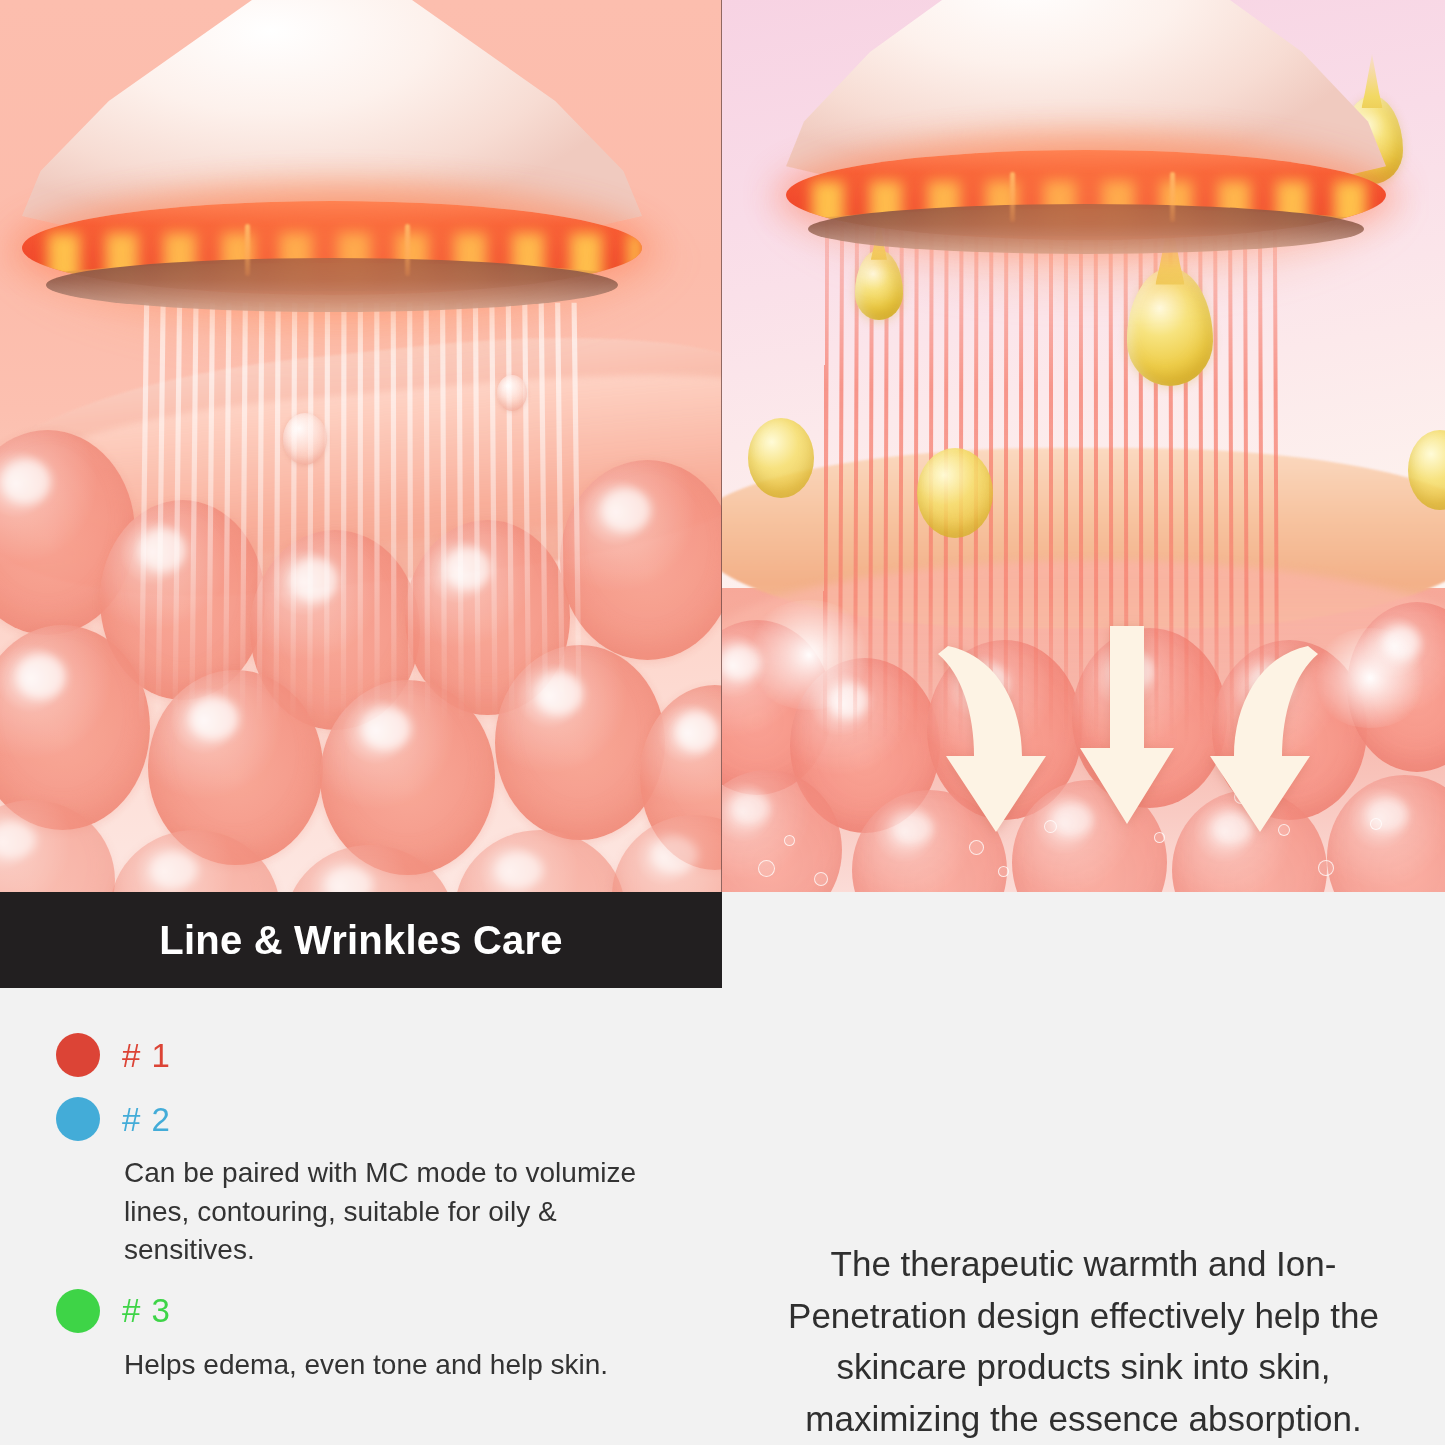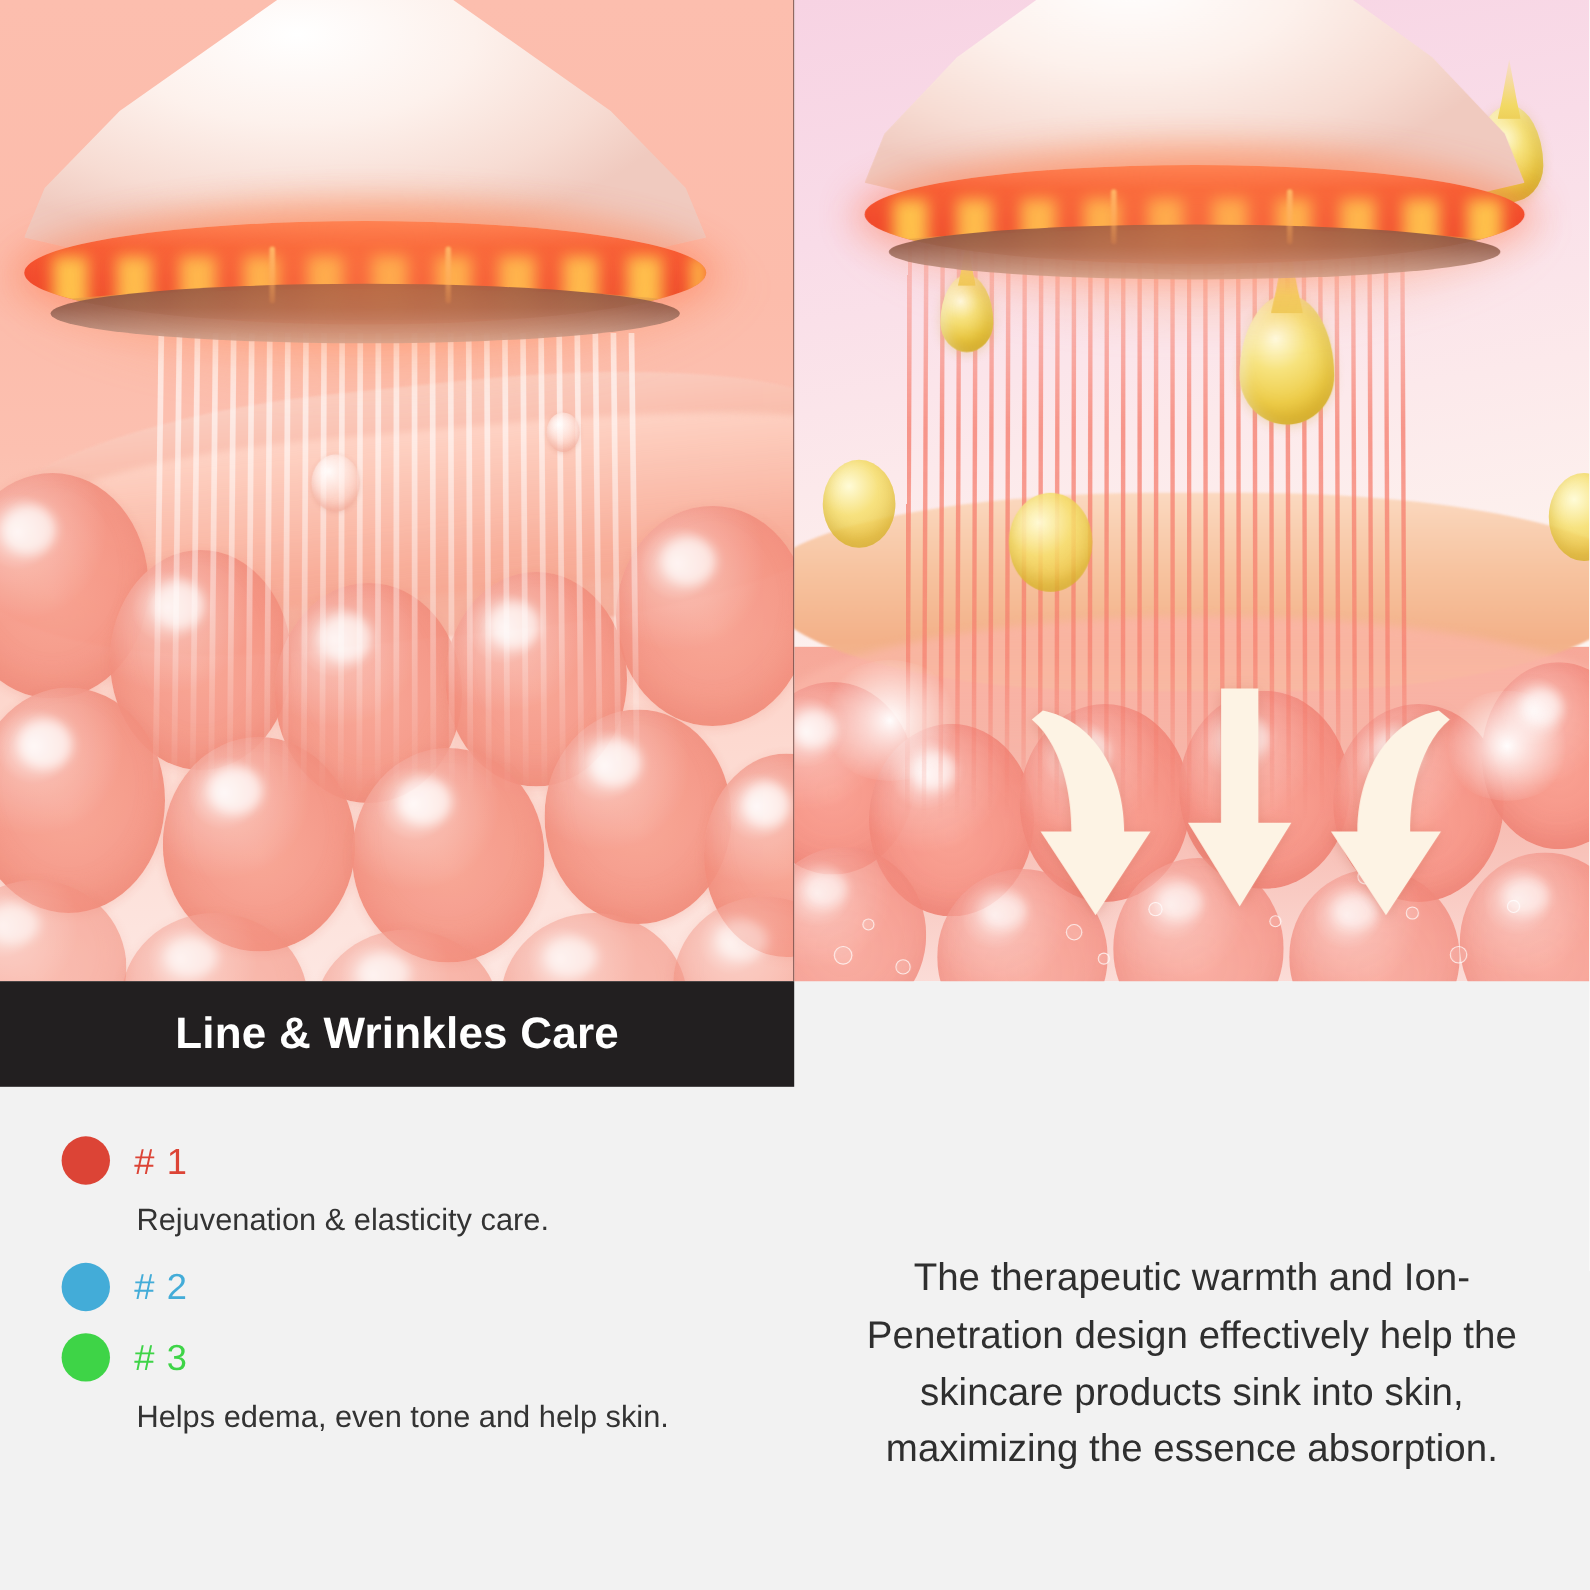--- a/index.html
+++ b/index.html
@@ -272,21 +272,21 @@
   .content-row {
     position:absolute; top:988px; left:0;
     width:1445px; height:457px;
     display:flex;
     background:#f2f2f2;
   }
   .col-left  { width:722px; padding:44px 30px 0 56px; }
   .col-right {
     width:723px;
     padding:46px 52px 0 52px;
-    display:flex; align-items:center; justify-content:center;
+    display:flex; align-items:flex-end; justify-content:center;
   }
 
   .feature {
     display:block;
     margin-bottom:18px;
   }
   .feature-head {
     display:flex; align-items:center;
     gap:22px;
     height:46px;
@@ -452,28 +452,28 @@
 
   <div class="content-row">
 
     <div class="col-left">
 
       <div class="feature">
         <div class="feature-head">
           <span class="dot c1"></span>
           <span class="feature-num c1"># 1</span>
         </div>
-        <div class="feature-desc">Rejuvenation &amp; elasticity care.</div>
       </div>
 
       <div class="feature">
         <div class="feature-head">
           <span class="dot c2"></span>
           <span class="feature-num c2"># 2</span>
         </div>
+        <div class="feature-desc">Can be paired with MC mode to volumize lines, contouring, suitable for oily &amp; sensitives.</div>
       </div>
 
       <div class="feature">
         <div class="feature-head">
           <span class="dot c3"></span>
           <span class="feature-num c3"># 3</span>
         </div>
         <div class="feature-desc">Helps edema, even tone and help skin.</div>
       </div>
 

